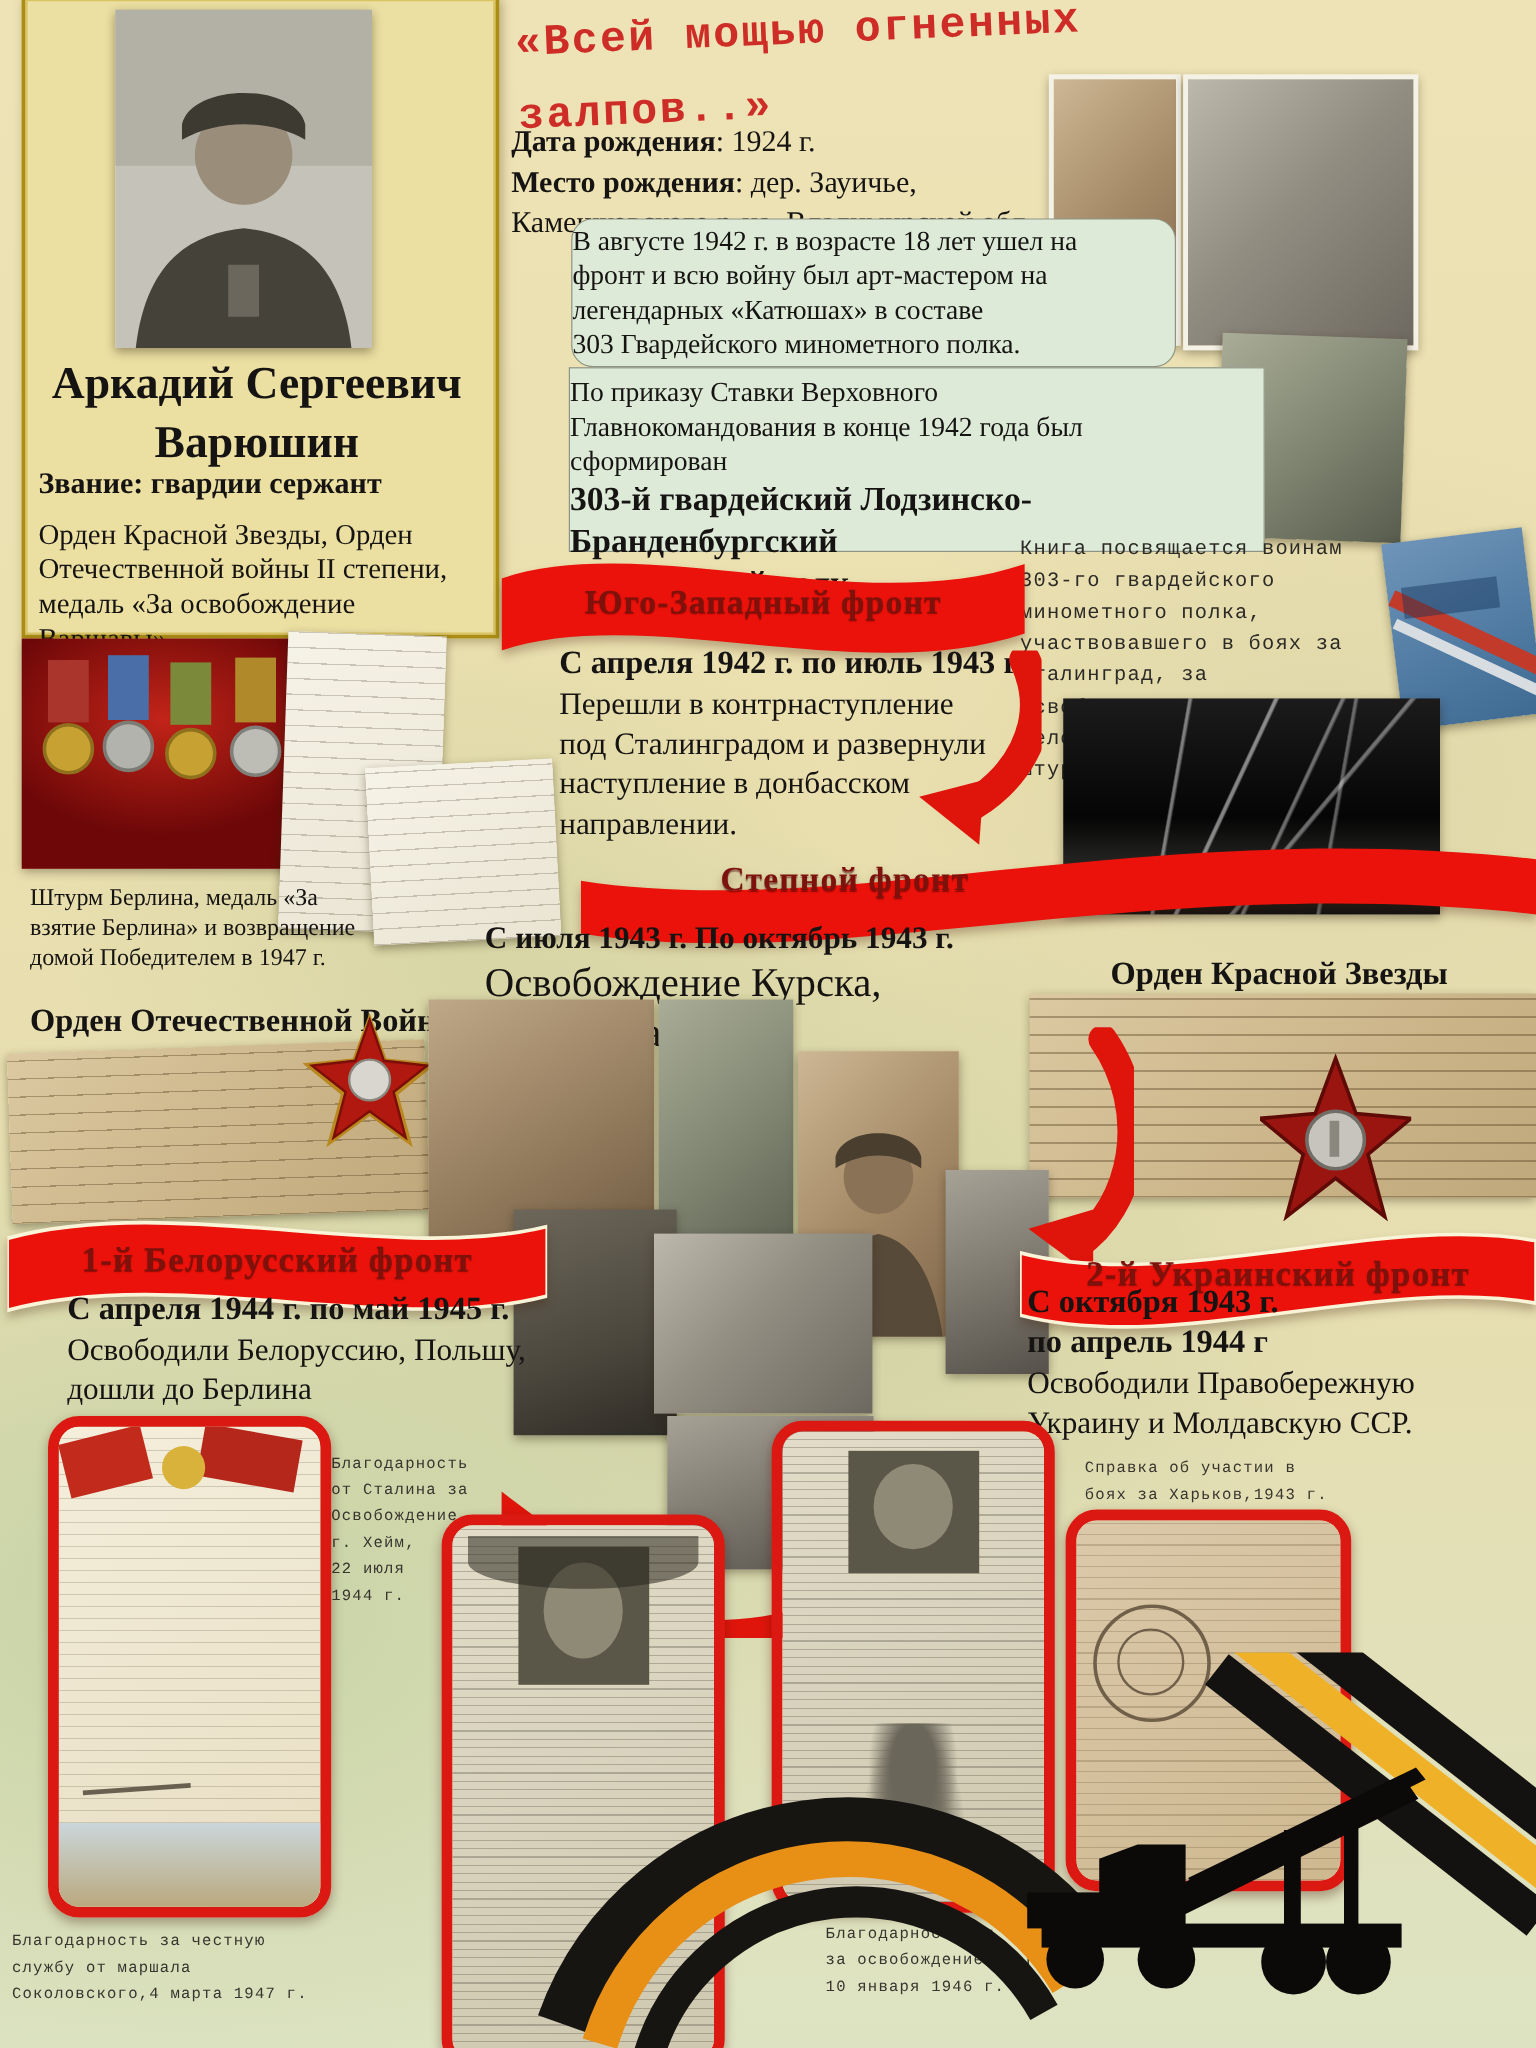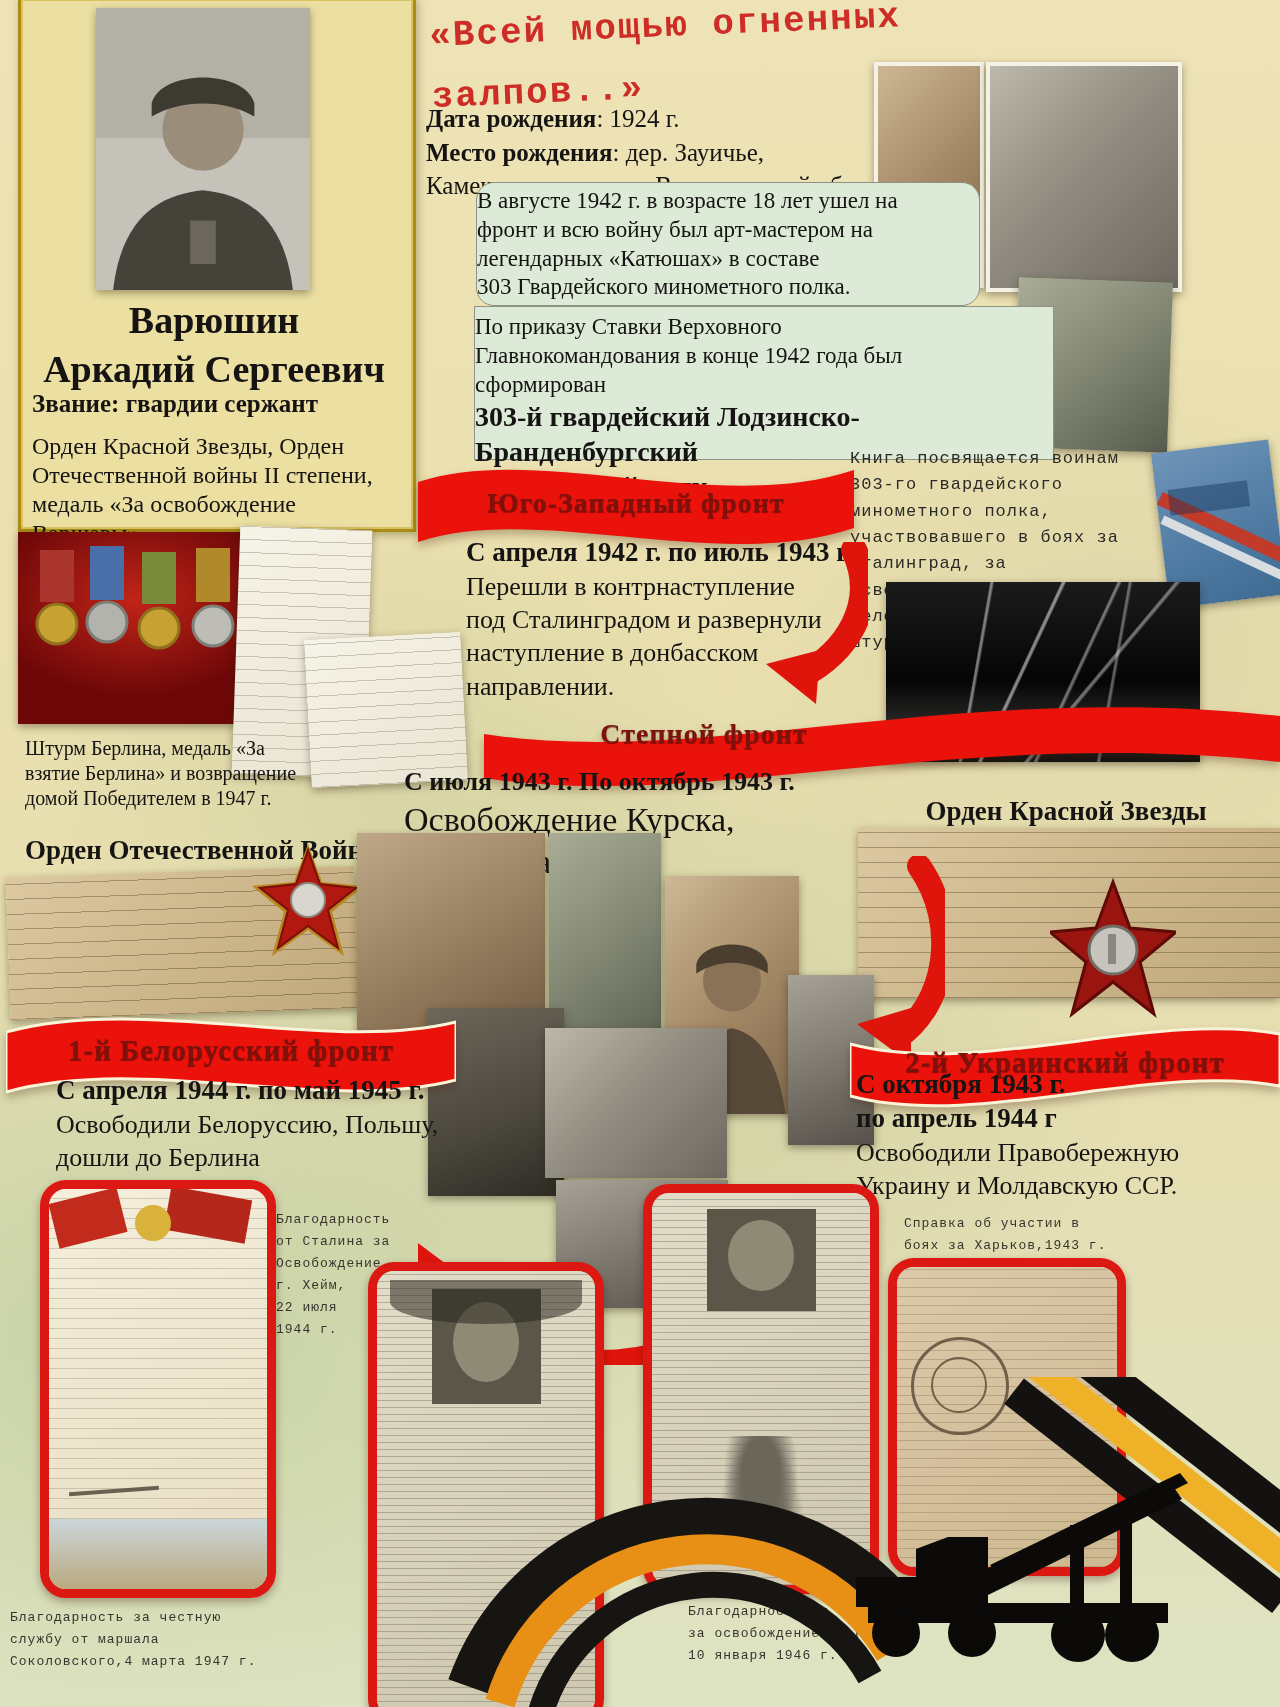--- a/index.html
+++ b/index.html
@@ -66,22 +66,22 @@
       <rect x="0" y="0" width="100" height="130" fill="#c5c2ba"></rect>
       <rect x="0" y="0" width="100" height="60" fill="#b3b0a6"></rect>
       <path d="M8,130 C12,96 30,86 50,84 C70,86 88,96 92,130 Z" fill="#45423a"></path>
       <circle cx="50" cy="56" r="19" fill="#9a8d7a"></circle>
       <path d="M26,44 C30,28 70,28 74,44 L74,50 C60,42 40,42 26,50 Z" fill="#3d3a32"></path>
       <rect x="44" y="98" width="12" height="20" fill="#6b675c"></rect>
     </svg>
   </div>
 
   <div class="abs" style="left:22px;top:296px;width:384px;text-align:center;font-weight:bold;font-size:38px;line-height:1.3;">
+    <div>Аркадий Сергеевич</div>
     <div>Варюшин</div>
-    <div>Аркадий Сергеевич</div>
   </div>
   <div class="abs" style="left:32px;top:390px;width:370px;font-weight:bold;font-size:25px;">Звание: гвардии сержант</div>
   <div class="abs pre" style="left:32px;top:432px;width:372px;font-size:24px;line-height:1.21;">Орден Красной Звезды, Орден
 Отечественной войны II степени,
 медаль «За освобождение Варшавы»
 медаль «За взятие Берлина»</div>
 
   <div class="abs mono pre" style="left:428px;top:6px;width:530px;font-weight:bold;font-size:36px;letter-spacing:2px;color:#cd2d26;line-height:1.7;transform:rotate(-2.4deg);transform-origin:left top;">«Всей мощью огненных
 залпов..»</div>
 

